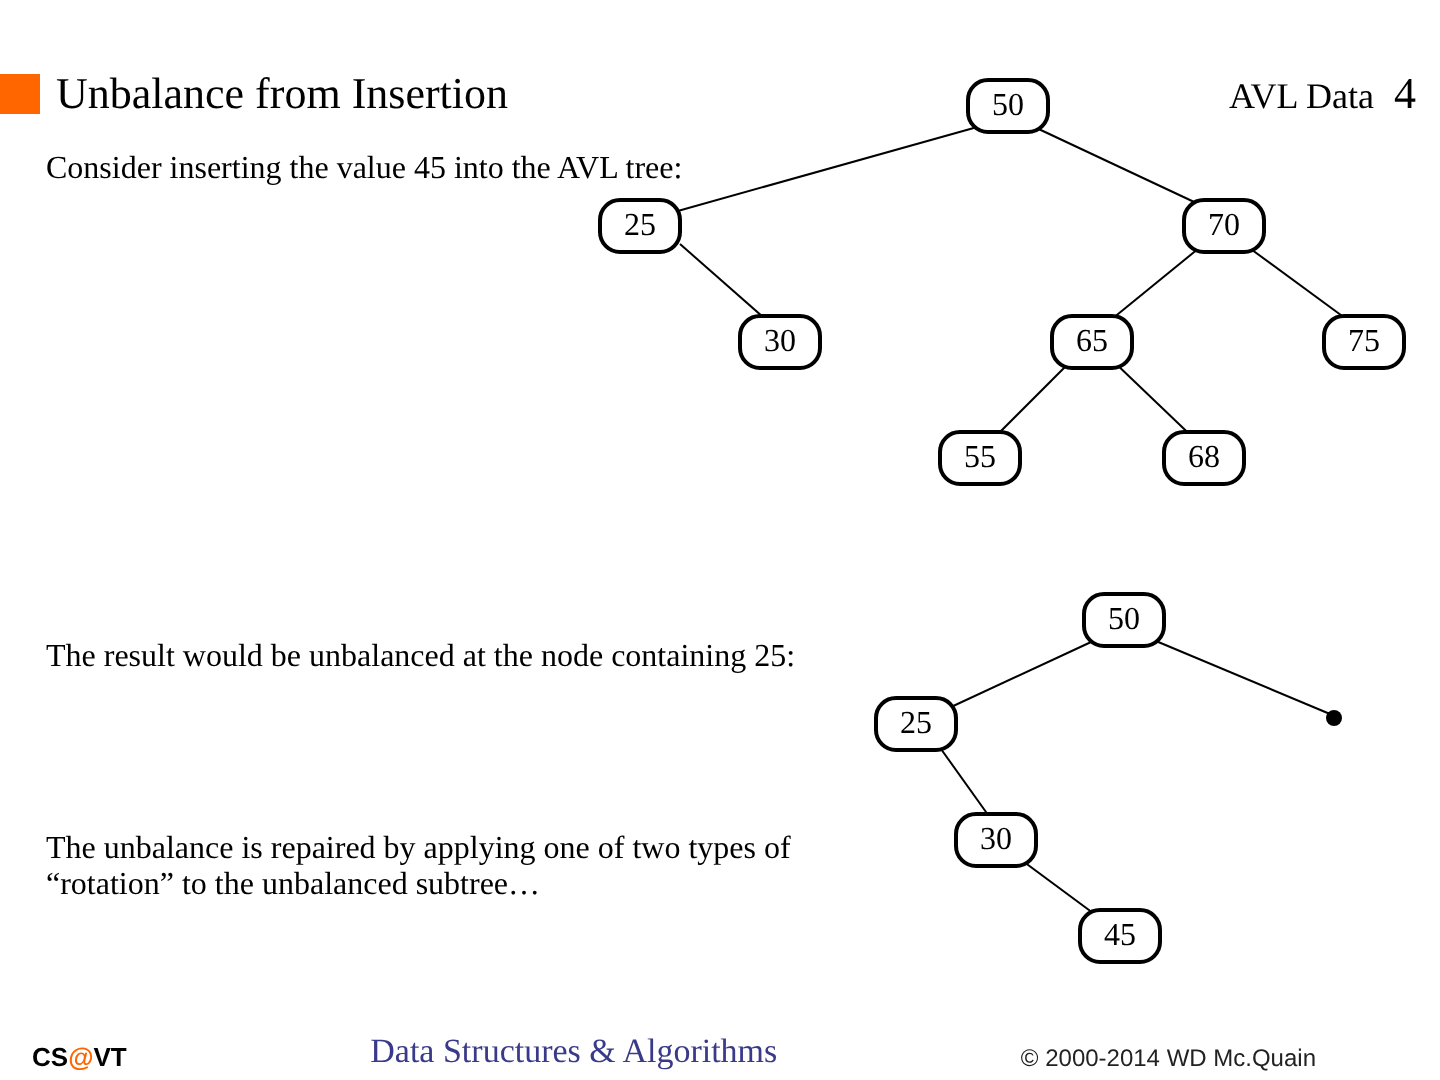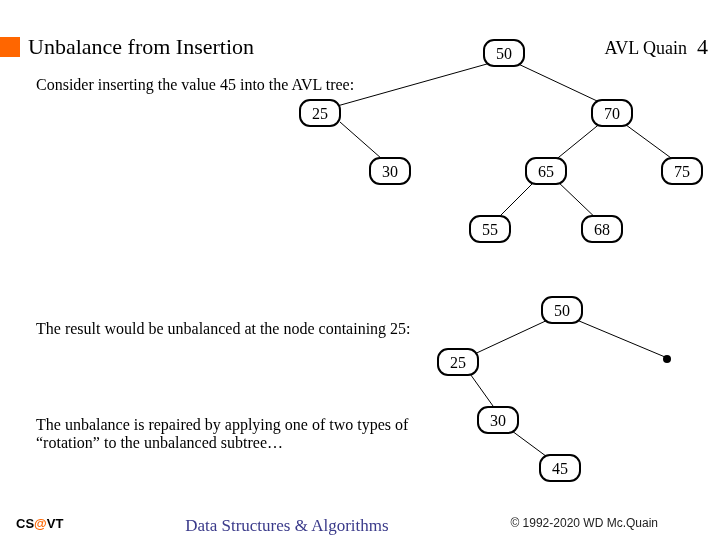--- a/index.html
+++ b/index.html
@@ -34,21 +34,21 @@
     display: flex;
     align-items: baseline;
     gap: 10px;
     padding-right: 4px;
   }
   .header-right .pg {
     font-size: 22px;
   }
   .body-text {
     font-size: 16px;
-    padding-left: 36px;
+    padding-left: 23px;
   }
   .intro { margin-top: 8px; }
   .result-text { margin-top: 0; }
   .repair-text { margin-top: 0; max-width: 420px; }
   svg.tree {
     display: block;
   }
   .tree-container-1 {
     position: absolute;
     top: 30px;
@@ -74,21 +74,21 @@
     top: 416px;
     left: 0;
     width: 597px;
   }
   .footer {
     position: absolute;
     bottom: 4px;
     left: 0;
     width: 666px;
     display: flex;
-    align-items: flex-start;
+    align-items: flex-end;
     padding: 0 8px 0 16px;
     font-size: 14px;
   }
   .footer-left {
     flex: 0 0 auto;
     font-family: Arial, Helvetica, sans-serif;
     font-weight: bold;
     font-size: 13px;
     color: #000;
   }
@@ -115,21 +115,21 @@
     dominant-baseline: central;
   }
 </style>
 </head>
 <body>
 
 <div class="header">
   <div class="orange-box"></div>
   <div class="title">Unbalance from Insertion</div>
   <div class="header-right">
-    <span>AVL Quain</span>
+    <span>AVL Data</span>
     <span class="pg">4</span>
   </div>
 </div>
 
 <div class="body-text intro">Consider inserting the value 45 into the AVL tree:</div>
 
 <div class="tree-container-1">
   <svg class="tree" width="490" height="260">
     <line x1="264" y1="32" x2="100" y2="78" stroke="#000" stroke-width="1"></line>
     <line x1="284" y1="32" x2="382" y2="78" stroke="#000" stroke-width="1"></line>
@@ -181,14 +181,14 @@
     <rect x="200" y="160" width="40" height="26" rx="10" ry="10" fill="#fff" stroke="#000" stroke-width="2"></rect>
     <text x="220" y="173">45</text>
   </svg>
 </div>
 
 <div class="footer">
   <div class="footer-left">
     <span>CS</span><span class="at">@</span><span>VT</span>
   </div>
   <div class="footer-center">Data Structures &amp; Algorithms</div>
-  <div class="footer-right">© 1992-2020 WD Mc.Quain</div>
+  <div class="footer-right">© 2000-2014 WD Mc.Quain</div>
 </div>
 
 </body></html>

